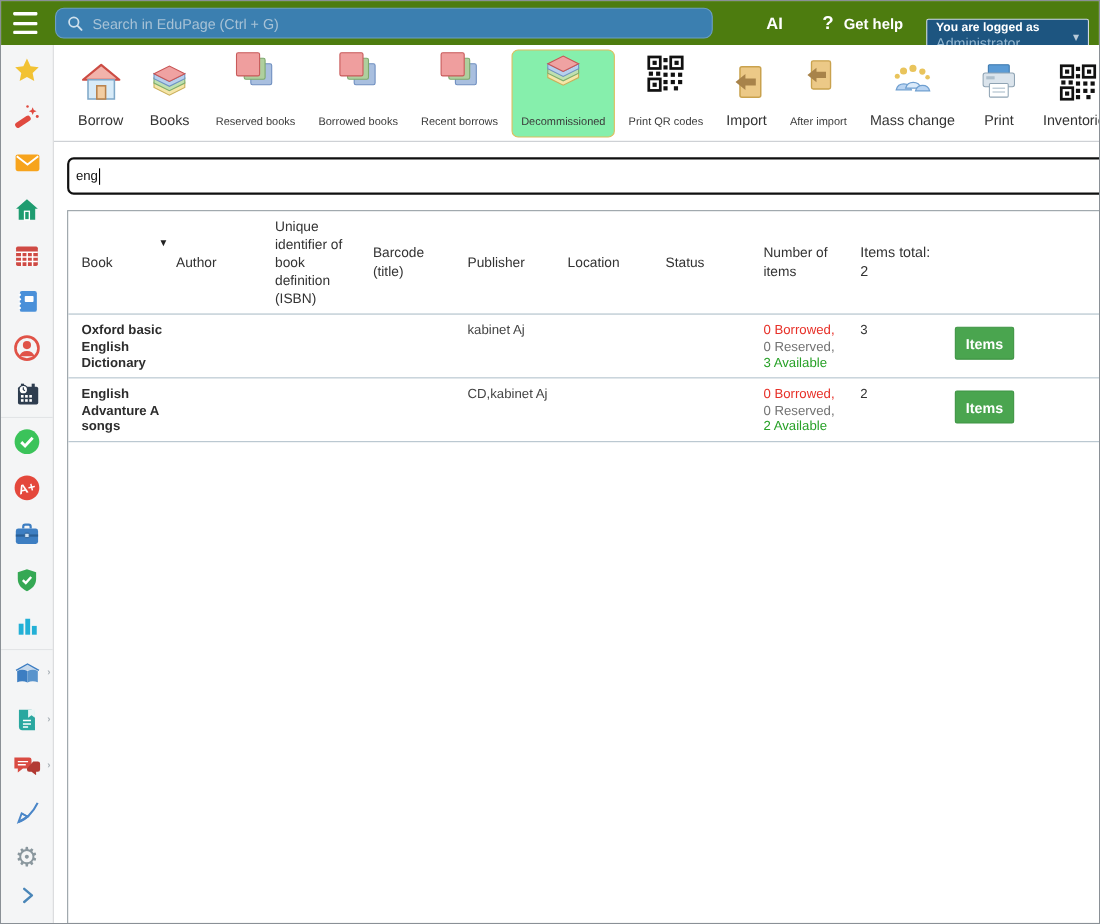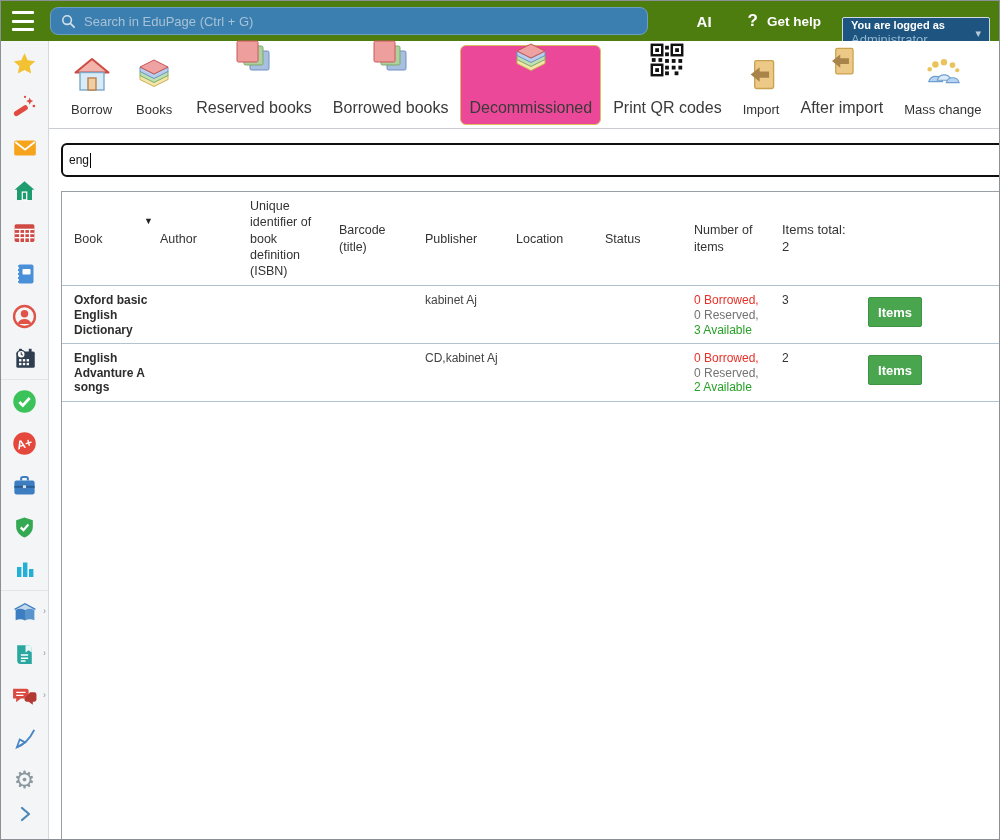--- a/index.html
+++ b/index.html
@@ -31,23 +31,23 @@
   .sb-divider { border-top:1px solid #e2e4e6; margin:0; }
   .mini-chevron { position:absolute; right:2px; top:15px; color:#a9b2b8; font-size:9px; font-weight:bold; }
   .glyph-gear { font-size:24px; color:#8a979e; line-height:1; }
   .expand-item { height:26px; }
 
   
   .main { flex:1; display:flex; flex-direction:column; background:#fff; }
   .toolbar { height:88px; display:flex; align-items:center; padding-left:13px; border-bottom:1px solid #c9cdd1; background:#fff; }
   .tbi { display:flex; flex-direction:column; align-items:center; justify-content:flex-end; height:80px; padding:5px 8px 7px 8px; border:1px solid transparent; border-radius:6px; margin-right:3px; cursor:pointer; }
   .tbi .icn { height:46px; display:flex; align-items:center; justify-content:center; }
-  .tbi.selected { background:#ec4899; border:1px solid #ddbe5e; }
+  .tbi.selected { background:#86efac; border:1px solid #ddbe5e; }
   .lbl-lg { font-size:13px; color:#333; margin-top:4px; white-space:nowrap; }
-  .lbl-sm { font-size:16px; color:#3a3a3a; margin-top:20px; white-space:nowrap; }
+  .lbl-sm { font-size:10px; color:#3a3a3a; margin-top:20px; white-space:nowrap; }
 
   
   .content { flex:1; padding:14px 10px 0 12px; display:flex; flex-direction:column; }
   .filter-input { height:34px; border:2px solid #101010; border-radius:6px; display:flex; align-items:center; padding-left:6px; font-size:12px; color:#111; background:#fff; cursor:text; }
   .text-caret { display:inline-block; width:1px; height:15px; background:#000; margin-left:1px; }
 
   
   .grid-table { flex:1; margin-top:14px; border:1px solid #98a0a6; display:flex; flex-direction:column; overflow:hidden; }
   .trow { display:grid; grid-template-columns:86px 90px 89px 86px 91px 89px 89px 88px 88px 1fr; }
   .thead { min-height:90px; border-bottom:1px solid #aebfc9; }
@@ -304,20 +304,30 @@
           <span class="icn">
               <svg width="40" height="40" viewBox="0 0 40 40">
                 <rect x="16" y="12" width="19" height="19" rx="1.5" fill="#a9bfdf" stroke="#6f8fc0"></rect>
                 <rect x="10" y="7" width="19" height="19" rx="1.5" fill="#afcf9e" stroke="#7da96e"></rect>
                 <rect x="3" y="2" width="21" height="21" rx="1.5" fill="#ef9e9e" stroke="#c85a5a"></rect>
               </svg>
             </span>
           <span class="lbl-sm">Borrowed books</span>
         </div>
 
+        <div class="tbi">
+          <span class="icn">
+              <svg width="40" height="40" viewBox="0 0 40 40">
+                <rect x="16" y="12" width="19" height="19" rx="1.5" fill="#a9bfdf" stroke="#6f8fc0"></rect>
+                <rect x="10" y="7" width="19" height="19" rx="1.5" fill="#afcf9e" stroke="#7da96e"></rect>
+                <rect x="3" y="2" width="21" height="21" rx="1.5" fill="#ef9e9e" stroke="#c85a5a"></rect>
+              </svg>
+            </span>
+          <span class="lbl-sm">Recent borrows</span>
+        </div>
 
         <div class="tbi selected">
           <span class="icn">
               <svg width="42" height="40" viewBox="0 0 40 40">
                 <path d="M20 27L6 20v4.5l14 7 14-7V20z" fill="#f5e6a8" stroke="#c9ae5a"></path>
                 <path d="M20 23L6 16v4.5l14 7 14-7V16z" fill="#bfe0b0" stroke="#7fae6d"></path>
                 <path d="M20 19L6 12v4.5l14 7 14-7V12z" fill="#b7cfed" stroke="#6f94c4"></path>
                 <path d="M6 12l14-7 14 7-14 7z" fill="#efa2a2" stroke="#c85454"></path>
               </svg>
             </span>

